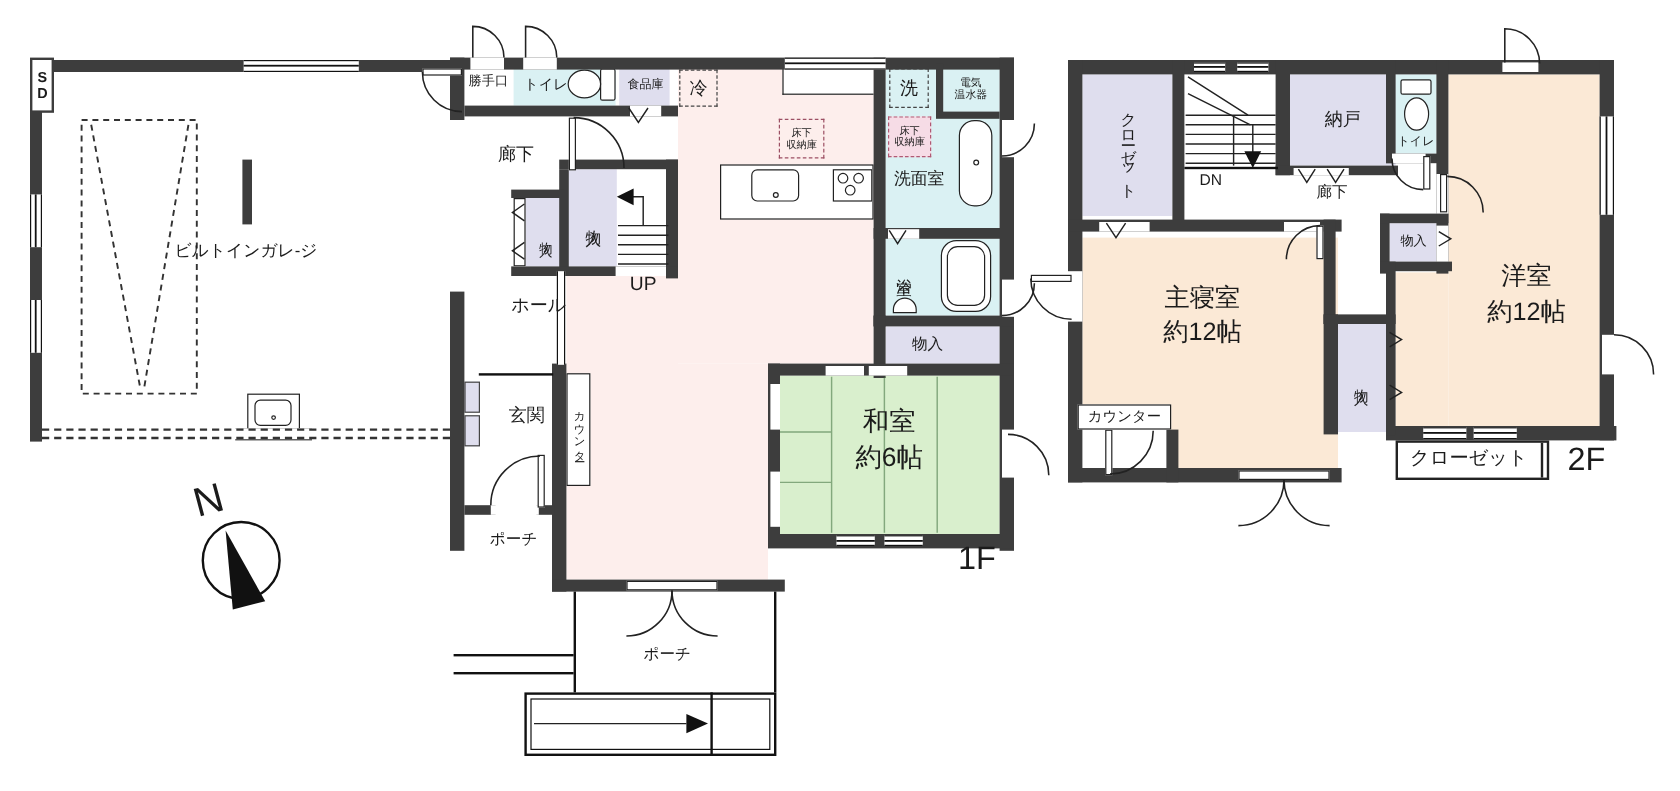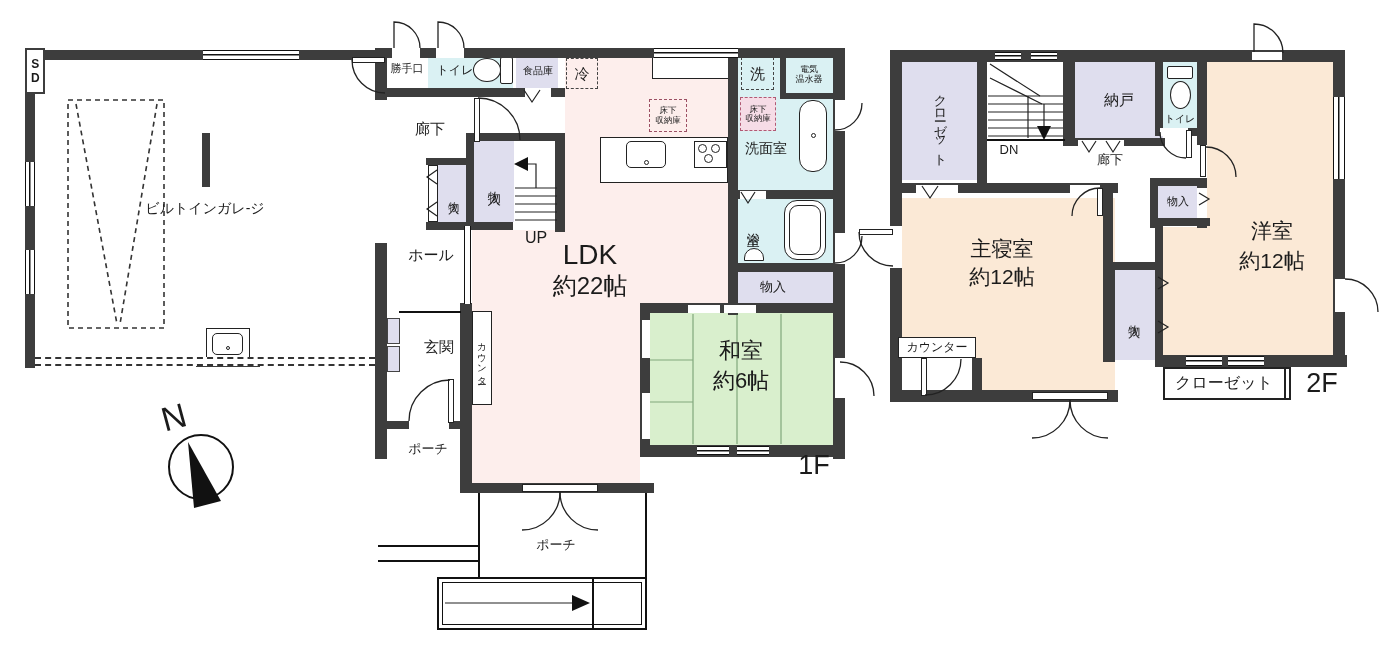--- a/index.html
+++ b/index.html
@@ -174,28 +174,26 @@
   </svg>
 
   <div class="lab" style="left:120px;top:199px;width:170px;height:18px;font-size:14px">ビルトインガレ-ジ</div>
   <div class="lab" style="left:386px;top:62px;width:42px;height:14px;font-size:11px">勝手口</div>
   <div class="lab" style="left:434px;top:62px;width:42px;height:16px;font-size:12px">トイレ</div>
   <div class="lab" style="left:518px;top:65px;width:40px;height:13px;font-size:10px">食品庫</div>
   <div class="lab" style="left:403px;top:120px;width:54px;height:18px;font-size:15px">廊下</div>
   <div class="lab v" style="left:442px;top:172px;width:22px;height:44px;font-size:11px">物入</div>
   <div class="lab v" style="left:483px;top:156px;width:22px;height:52px;font-size:13px">物入</div>
   <div class="lab" style="left:516px;top:229px;width:40px;height:18px;font-size:16px">UP</div>
-  <div class="lab" style="left:520px;top:240px;width:140px;height:30px;font-size:28px">LDK</div>
-  <div class="lab" style="left:505px;top:272px;width:170px;height:28px;font-size:24px">約22帖</div>
   <div class="lab" style="left:737px;top:139px;width:58px;height:18px;font-size:14px">洗面室</div>
   <div class="lab v" style="left:745px;top:202px;width:16px;height:42px;font-size:13px">浴室</div>
   <div class="lab" style="left:752px;top:277px;width:42px;height:20px;font-size:13px">物入</div>
   <div class="lab" style="left:691px;top:338px;width:100px;height:26px;font-size:22px">和室</div>
   <div class="lab" style="left:679px;top:368px;width:124px;height:26px;font-size:22px">約6帖</div>
-  <div class="lab" style="left:404px;top:246px;width:54px;height:18px;font-size:15px">ホール</div>
+  <div class="lab" style="left:422px;top:246px;width:54px;height:18px;font-size:15px">ホール</div>
   <div class="lab" style="left:416px;top:338px;width:46px;height:18px;font-size:15px">玄関</div>
   <div class="lab v" style="left:473px;top:315px;width:18px;height:86px;font-size:9.5px;letter-spacing:0">カウンター</div>
   <div class="lab" style="left:402px;top:441px;width:52px;height:16px;font-size:13px">ポーチ</div>
   <div class="lab" style="left:529px;top:537px;width:54px;height:16px;font-size:13px">ポーチ</div>
   <div class="lab" style="left:786px;top:450px;width:56px;height:30px;font-size:27px">1F</div>
 
   <div class="lab v" style="left:929px;top:70px;width:22px;height:104px;font-size:13px;letter-spacing:0">クローゼット</div>
   <div class="lab" style="left:994px;top:142px;width:30px;height:16px;font-size:13px">DN</div>
   <div class="lab" style="left:1098px;top:91px;width:42px;height:18px;font-size:15px">納戸</div>
   <div class="lab" style="left:1163px;top:113px;width:34px;height:13px;font-size:10px">トイレ</div>

